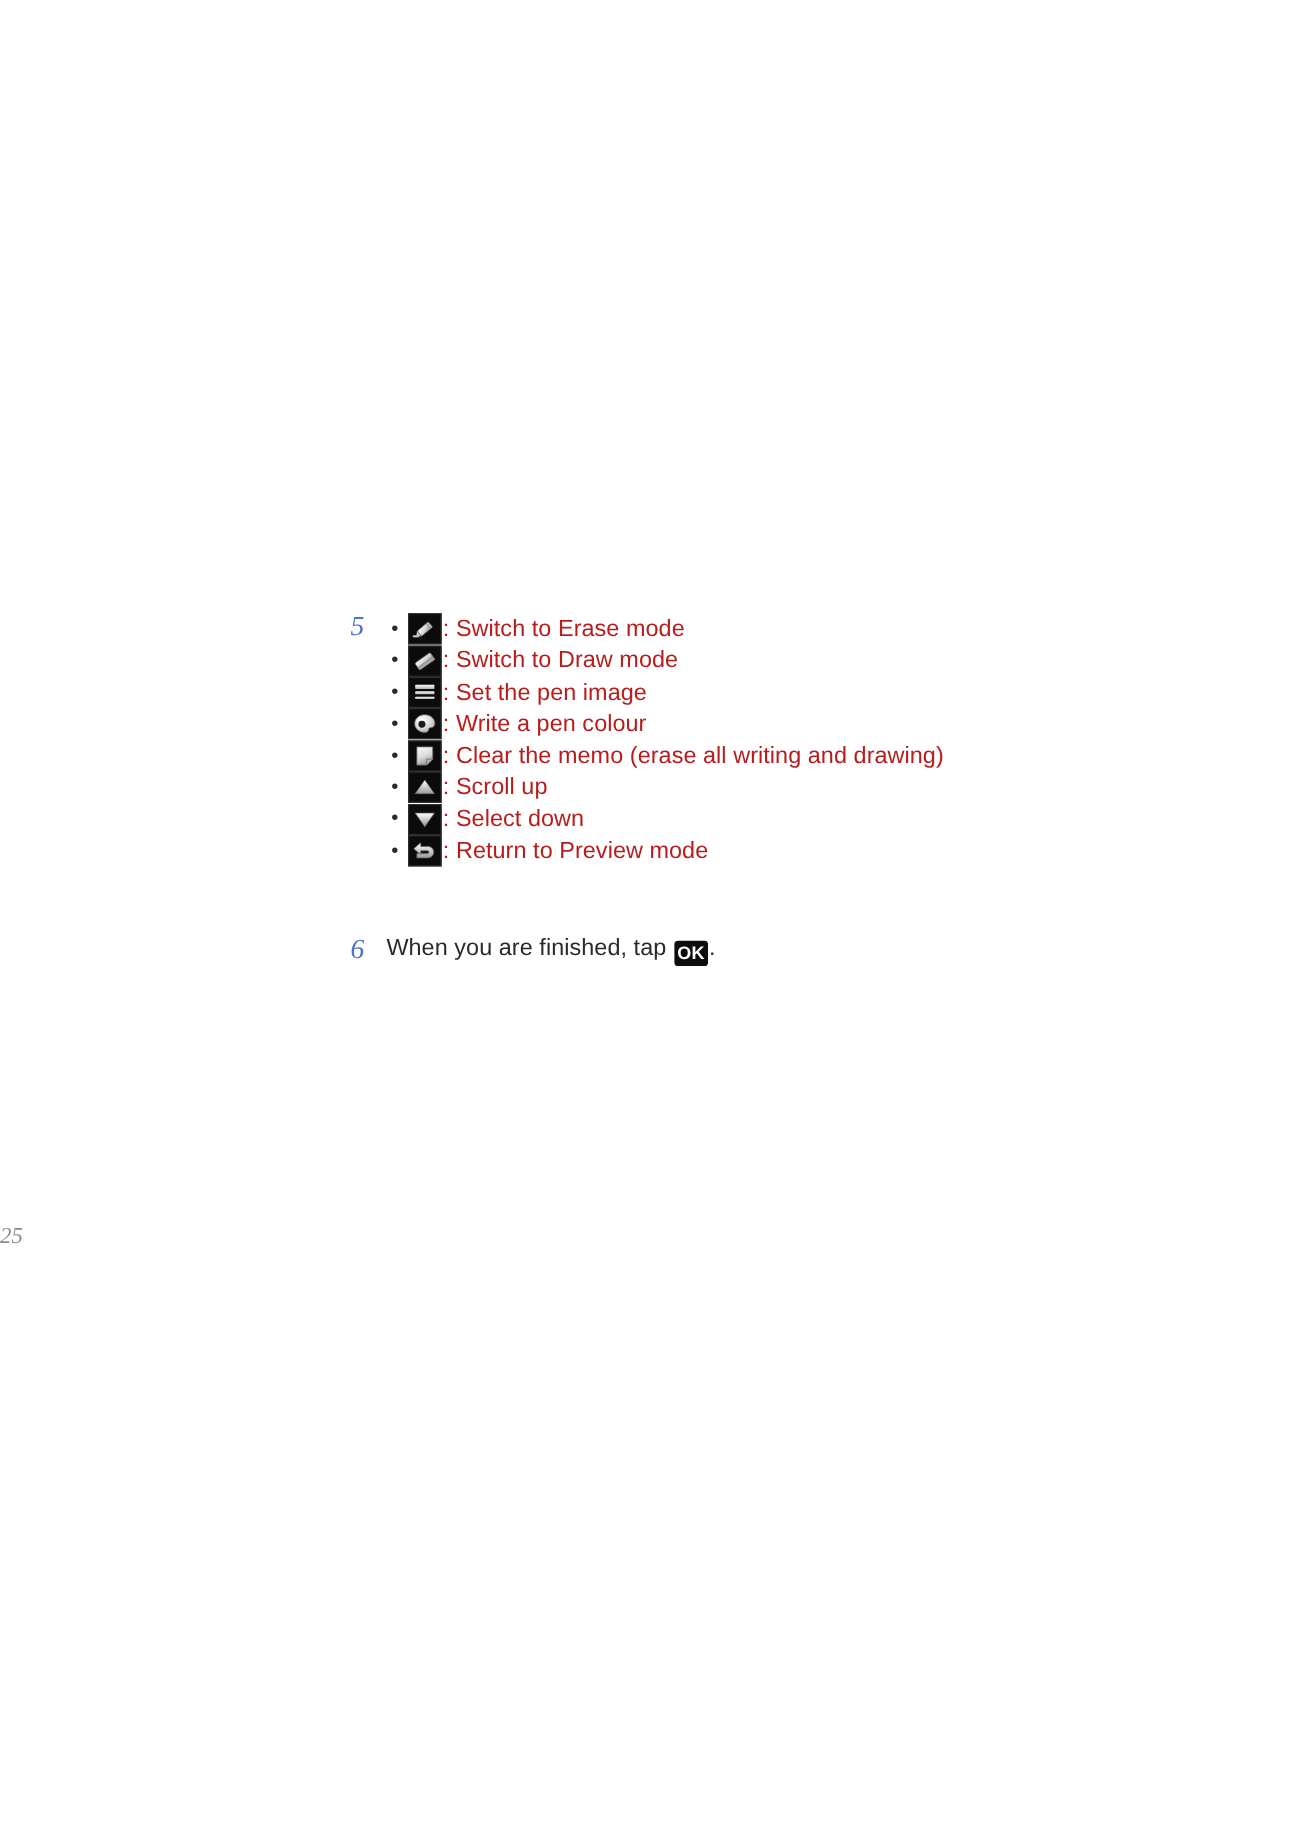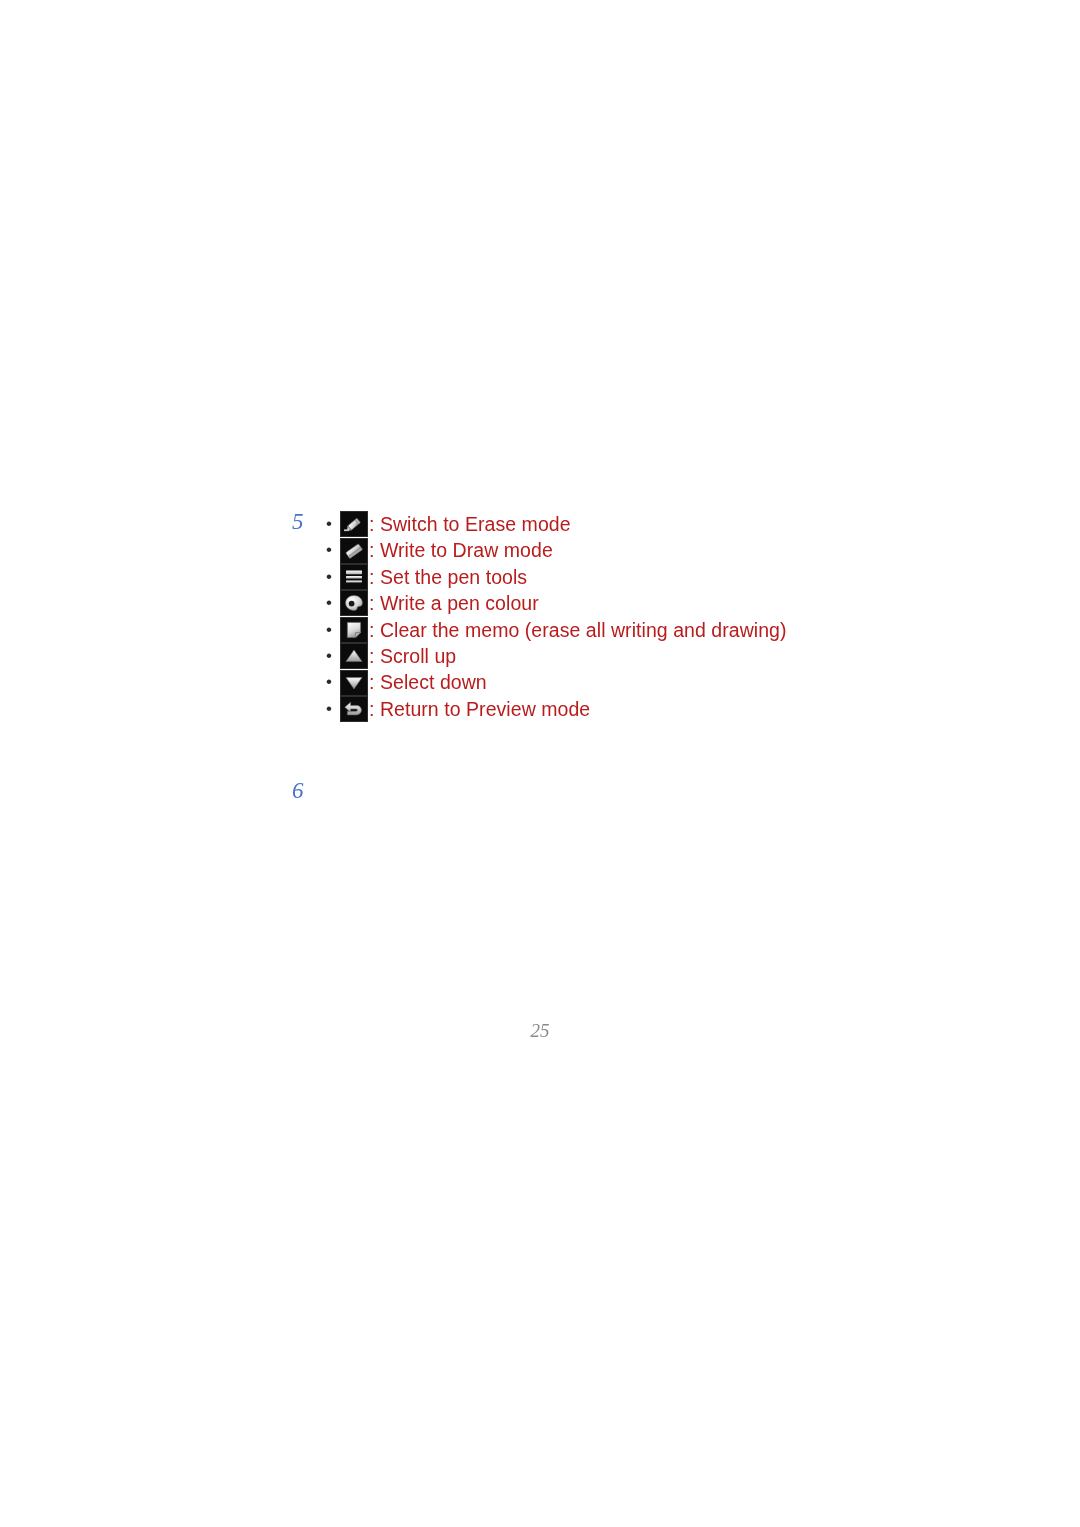--- a/index.html
+++ b/index.html
@@ -121,21 +121,21 @@
     vertical-align: -3px;
     margin: 0 1px;
   }
 
   
   .page-number {
     position: absolute;
     left: 0;
     right: 0;
     top: 1020px;
-    text-align: center;
+    text-align: left;
     font-family: "Liberation Serif", serif;
     font-style: italic;
     font-size: 19px;
     color: #8b8b8b;
   }
 </style>
 </head>
 <body>
 
 <div class="page">
@@ -178,39 +178,39 @@
                   <stop offset="0.55" stop-color="#d2d2d2"></stop>
                   <stop offset="1" stop-color="#8d8d8d"></stop>
                 </linearGradient>
               </defs>
               <g transform="rotate(-35 11 10)">
                 <rect x="3.2" y="6.6" width="15.6" height="7" rx="1.2" fill="url(#gEr)" stroke="#707070" stroke-width="0.6"></rect>
                 <rect x="3.2" y="11" width="15.6" height="2.6" rx="0.8" fill="#a8a8a8" stroke="#707070" stroke-width="0.5"></rect>
               </g>
             </svg>
           </span>
-          <span class="tool-desc">: Write to Draw mode</span>
+          <span class="tool-desc">: Switch to Draw mode</span>
         </li>
 
         <li class="tool-item">
           <span class="bullet">•</span>
           <span class="icon-chip">
             <svg width="22" height="20" viewBox="0 0 22 20">
               <defs>
                 <linearGradient id="gBar" x1="0" y1="0" x2="0" y2="1">
                   <stop offset="0" stop-color="#ffffff"></stop>
                   <stop offset="1" stop-color="#b0b0b0"></stop>
                 </linearGradient>
               </defs>
               <rect x="3" y="3.6" width="16" height="3.6" rx="0.6" fill="url(#gBar)"></rect>
               <rect x="3" y="9" width="16" height="2.6" rx="0.5" fill="url(#gBar)"></rect>
               <rect x="3" y="13.6" width="16" height="1.8" rx="0.4" fill="url(#gBar)"></rect>
             </svg>
           </span>
-          <span class="tool-desc">: Set the pen tools</span>
+          <span class="tool-desc">: Set the pen image</span>
         </li>
 
         <li class="tool-item">
           <span class="bullet">•</span>
           <span class="icon-chip">
             <svg width="22" height="20" viewBox="0 0 22 20">
               <defs>
                 <radialGradient id="gPal" cx="0.35" cy="0.3" r="0.85">
                   <stop offset="0" stop-color="#ffffff"></stop>
                   <stop offset="0.6" stop-color="#d4d4d4"></stop>
@@ -294,17 +294,21 @@
           </span>
           <span class="tool-desc">: Return to Preview mode</span>
         </li>
 
       </ul>
     </div>
   </div>
 
   <div class="step" id="step6">
     <div class="step-num">6</div>
+    <div class="step-body">
+      <span>When you are finished, tap</span>
+      <span class="ok-btn">OK</span><span>.</span>
+    </div>
   </div>
 
   <div class="page-number">25</div>
 
 </div>
 
 </body></html>

